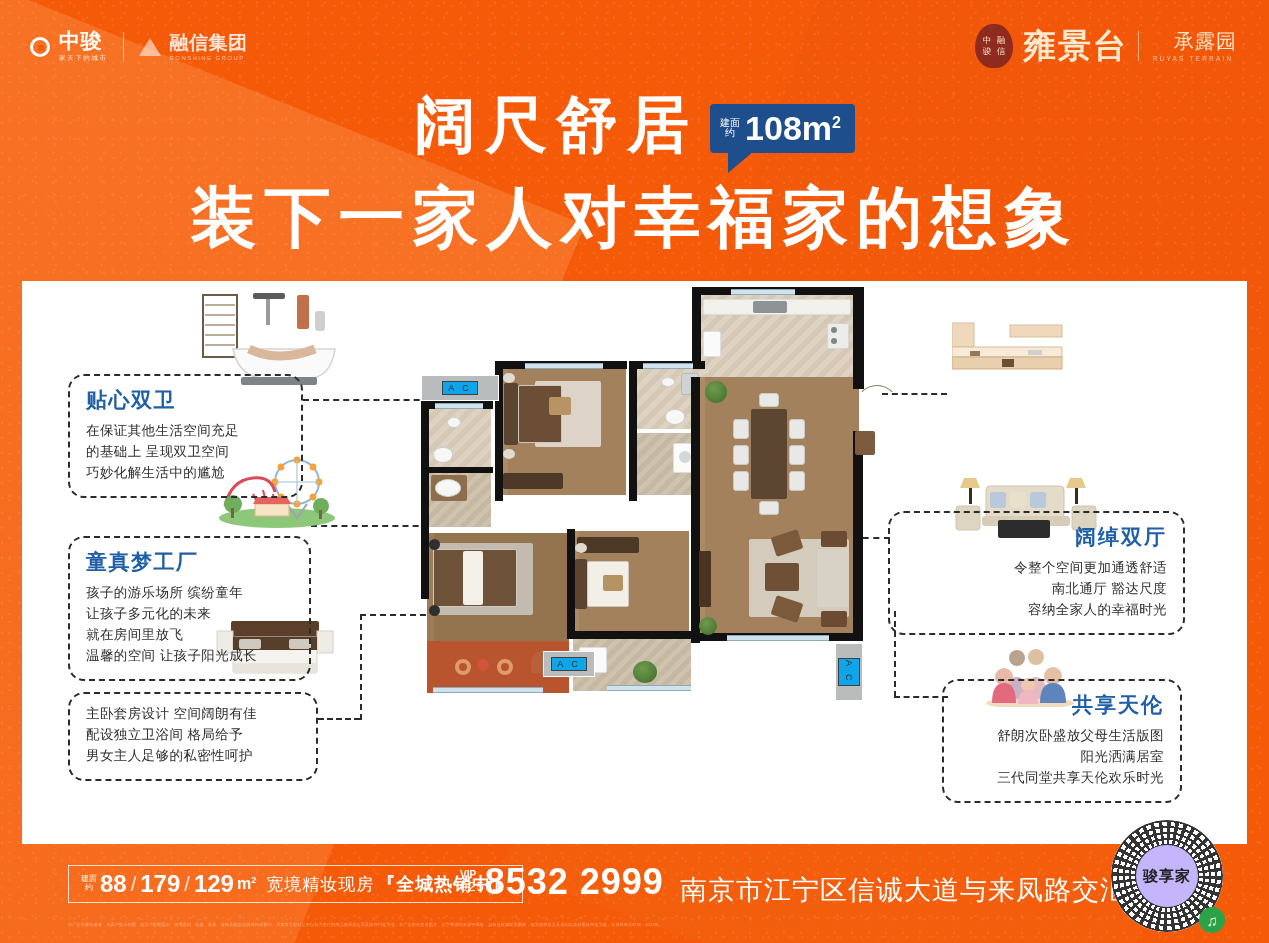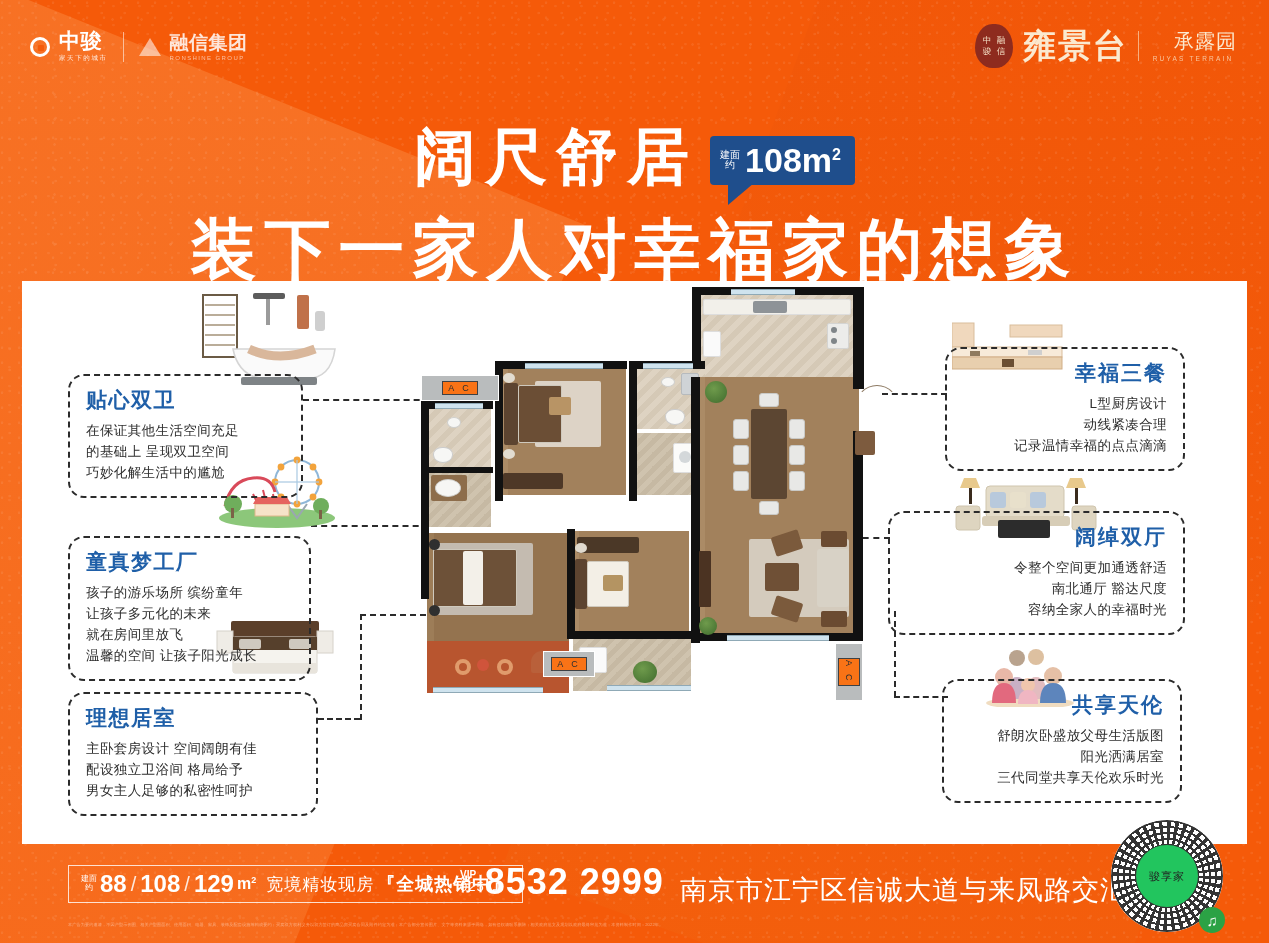--- a/index.html
+++ b/index.html
@@ -50,21 +50,21 @@
     color:#F6E3C8;font-size:8.5px;line-height:1.25;text-align:center;padding:0 5px;
   }
   .seal span{ width:50%; }
   .est-main{ color:#FBE9CF; font-size:33px; font-weight:bold; letter-spacing:2px; line-height:1; font-family:"Liberation Serif",serif;}
   .est-bar{ width:1px;height:30px;background:rgba(251,233,207,.6); }
   .est-sec{ color:#FBE9CF; font-size:20px; letter-spacing:1px; line-height:1; font-family:"Liberation Serif",serif;margin-left:25px;}
   .est-en{ color:rgba(251,233,207,.75); font-size:6.5px; letter-spacing:2.2px; margin-top:4px; text-align:center;}
 
   
   #headline{ position:absolute; left:0; right:0; top:92px; text-align:center; }
-  #head-line1-wrap{ display:flex; justify-content:center; align-items:flex-start; gap:12px;margin-top:32px; }
+  #head-line1-wrap{ display:flex; justify-content:center; align-items:flex-start; gap:12px; }
   #head-line1{
     color:#fff; font-size:62px; font-weight:bold; letter-spacing:9px; line-height:1.05;
     font-family:"DejaVu Sans",sans-serif;
   }
   #area-badge{
     position:relative; background:#1F4E8C; color:#fff; border-radius:4px;
     padding:7px 14px 8px 10px; display:flex; align-items:center; gap:5px; margin-top:12px;
   }
   #area-badge:after{
     content:""; position:absolute; left:18px; bottom:-20px;
@@ -133,21 +133,21 @@
   .wood{ background:linear-gradient(90deg,#ab8b66 0 6px,#a2815c 6px 12px); }
   .wood2{ background:linear-gradient(90deg,#9d7d58 0 7px,#94734f 7px 14px); }
   .tile{ background:linear-gradient(135deg,#ded3c2 25%,#d5c9b6 25% 50%,#ded3c2 50% 75%,#d5c9b6 75%); background-size:16px 16px; }
   .tile2{ background:linear-gradient(135deg,#cfc3ae 25%,#c6b9a3 25% 50%,#cfc3ae 50% 75%,#c6b9a3 75%); background-size:14px 14px; }
   .acbox{
     position:absolute; background:#b9bcbd; border:1.5px solid #fff;
     display:flex; align-items:center; justify-content:center;
   }
   .acbox span{
     border:1px solid #3e4144; color:#2c2f31; font-size:9px; letter-spacing:3px;
-    padding:1px 5px; background:#f97316;
+    padding:1px 5px; background:#0ea5e9;
   }
   .acbox.vert span{ writing-mode:vertical-rl; letter-spacing:3px; }
   .win{ position:absolute; background:#cfe3ee; border-top:1.5px solid #8fa9b6; border-bottom:1.5px solid #8fa9b6; }
   .furn{ position:absolute; border-radius:2px; }
   .rug{ position:absolute; background:#bfb9b2; border-radius:2px; opacity:.85; }
   .balcony-red{ position:absolute; background:#b8552f; }
   .plant{ position:absolute; border-radius:50%; background:radial-gradient(circle at 40% 35%,#6f9b4c,#3f6b2d); }
   .tabletop{ position:absolute; background:#5c4632; border-radius:2px; }
   .chair{ position:absolute; background:#e8e8e6; border-radius:3px; border:1px solid #c9c9c6; }
   .tvcab{ position:absolute; background:#4b3322; border-radius:1px; }
@@ -184,23 +184,23 @@
   }
   #qr .noise{
     position:absolute; inset:0; border-radius:50%;
     background-image:
       repeating-conic-gradient(#111 0 4deg, transparent 4deg 9deg),
       repeating-radial-gradient(circle at 50% 50%, #111 0 2px, transparent 2px 6px);
     opacity:.85;
   }
   #qr .hole{
     position:absolute; left:50%; top:50%; transform:translate(-50%,-50%);
-    width:62px;height:62px;border-radius:50%;background:#22c55e;
+    width:62px;height:62px;border-radius:50%;background:#c4b5fd;
     display:flex;align-items:center;justify-content:center;
-    color:#222;font-size:11px;font-weight:normal;letter-spacing:1px;
+    color:#222;font-size:15px;font-weight:bold;letter-spacing:1px;
   }
   #qr-wx{
     position:absolute; right:44px; bottom:10px; width:26px;height:26px;border-radius:50%;
     background:#2BA245; color:#fff; font-size:15px; display:flex;align-items:center;justify-content:center;
   }
   #disclaimer{
     position:absolute; left:68px; right:150px; top:74px;
     color:rgba(255,255,255,.42); font-size:4.1px; line-height:1.35; letter-spacing:.15px;
     white-space:nowrap; overflow:hidden;
   }
@@ -510,32 +510,25 @@
 
   <div class="callout" id="c2">
     <h3>童真梦工厂</h3>
     <p>孩子的游乐场所 缤纷童年</p>
     <p>让孩子多元化的未来</p>
     <p>就在房间里放飞</p>
     <p>温馨的空间 让孩子阳光成长</p>
   </div>
 
   <div class="callout" id="c3">
-    <h3>理想居室</h3>
     <p>主卧套房设计 空间阔朗有佳</p>
     <p>配设独立卫浴间 格局给予</p>
     <p>男女主人足够的私密性呵护</p>
   </div>
 
-  <div class="callout right" id="c4">
-    <h3>幸福三餐</h3>
-    <p>L型厨房设计</p>
-    <p>动线紧凑合理</p>
-    <p>记录温情幸福的点点滴滴</p>
-  </div>
 
   <div class="callout right" id="c5">
     <h3>阔绰双厅</h3>
     <p>令整个空间更加通透舒适</p>
     <p>南北通厅 豁达尺度</p>
     <p>容纳全家人的幸福时光</p>
   </div>
 
   <div class="callout right" id="c6">
     <h3>共享天伦</h3>
@@ -547,21 +540,21 @@
 
 <div id="bottom">
 
   <div id="promo-box">
     <div class="pre">
       <div>建面</div>
       <div>约</div>
     </div>
     <span class="num">88</span>
     <span class="slash">/</span>
-    <span class="num">108</span>
+    <span class="num">179</span>
     <span class="slash">/</span>
     <span class="num">129</span>
     <span class="unit"><span>m</span><sup>2</sup></span>
     <span class="desc">宽境精妆现房</span>
     <span class="hot">『全城热销中』</span>
   </div>
 
   <div id="vip">
     <div class="lab">
       <span>VIP</span>

